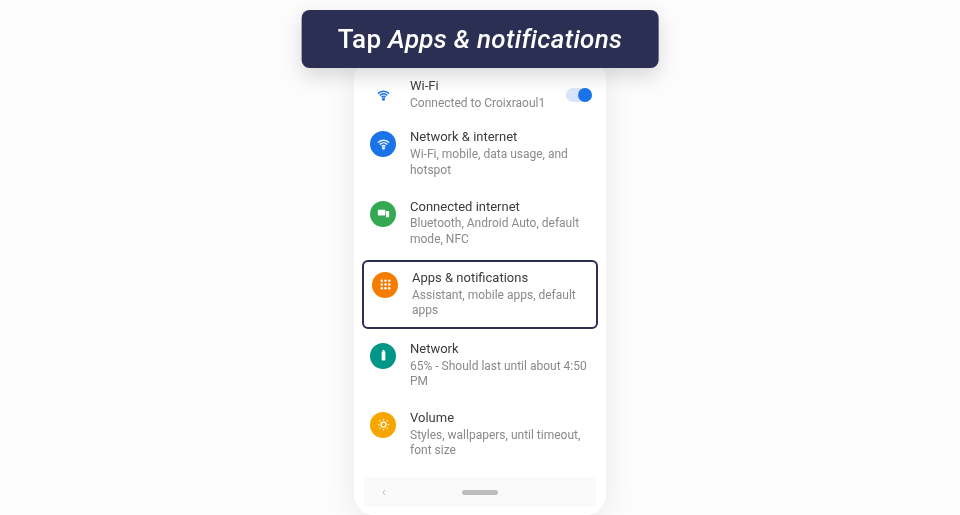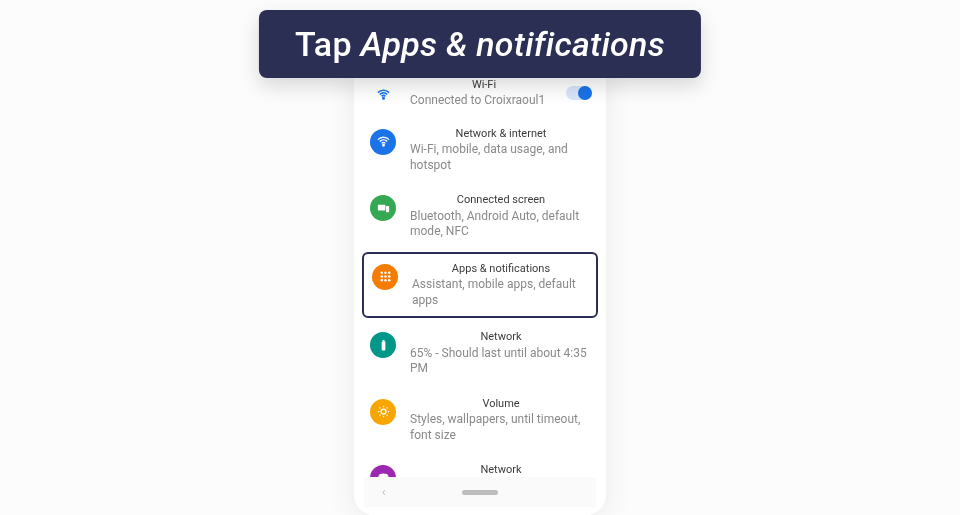--- a/index.html
+++ b/index.html
@@ -13,21 +13,21 @@
   }
   .banner {
     position: absolute;
     top: 10px;
     left: 50%;
     transform: translateX(-50%);
     background: #2b2f54;
     color: #fff;
     padding: 14px 36px;
     border-radius: 8px;
-    font-size: 34px;
+    font-size: 26px;
     font-weight: 500;
     box-shadow: 0 8px 20px rgba(0,0,0,0.15);
     letter-spacing: 0.3px;
     z-index: 100;
   }
   .banner .italic { font-style: italic; }
   .phone-frame {
     position: absolute;
     top: 60px;
     left: 50%;
@@ -63,24 +63,23 @@
     justify-content: center;
     margin-top: 2px;
   }
   .icon-circle svg { width: 15px; height: 15px; }
   .setting-text {
     flex: 1;
     margin-left: 14px;
     min-width: 0;
   }
   .setting-title {
-    font-size: 11px;
+    font-size: 13px;
     color: #3c3c3c;
     line-height: 1.3;
-    text-align: center;
   }
   .setting-sub {
     font-size: 12px;
     color: #8a8a8a;
     line-height: 1.3;
     margin-top: 1px;
   }
   .toggle {
     width: 26px;
     height: 14px;
@@ -180,21 +179,21 @@
     </div>
 
     <div class="setting-row">
       <div class="icon-circle ic-green">
         <svg viewBox="0 0 24 24" fill="#fff">
             <rect x="3" y="6" width="12" height="9" rx="1"></rect>
             <rect x="16" y="8" width="5" height="10" rx="1"></rect>
           </svg>
       </div>
       <div class="setting-text">
-        <div class="setting-title">Connected screen</div>
+        <div class="setting-title">Connected internet</div>
         <div class="setting-sub">Bluetooth, Android Auto, default mode, NFC</div>
       </div>
     </div>
 
     <div class="highlight-box">
       <div class="setting-row" style="padding:0">
         <div class="icon-circle ic-orange">
           <svg viewBox="0 0 24 24" fill="#fff">
               <circle cx="6" cy="6" r="2"></circle>
               <circle cx="12" cy="6" r="2"></circle>
@@ -216,21 +215,21 @@
 
     <div class="setting-row">
       <div class="icon-circle ic-teal-d">
         <svg viewBox="0 0 24 24" fill="#fff">
             <rect x="9" y="5" width="6" height="15" rx="1.5"></rect>
             <rect x="10.5" y="3" width="3" height="2"></rect>
           </svg>
       </div>
       <div class="setting-text">
         <div class="setting-title">Network</div>
-        <div class="setting-sub">65% - Should last until about 4:35 PM</div>
+        <div class="setting-sub">65% - Should last until about 4:50 PM</div>
       </div>
     </div>
 
     <div class="setting-row">
       <div class="icon-circle ic-amber">
         <svg viewBox="0 0 24 24" fill="none" stroke="#fff" stroke-width="2">
             <circle cx="12" cy="12" r="4"></circle>
             <path d="M12 3v2M12 19v2M3 12h2M19 12h2M5.6 5.6l1.4 1.4M17 17l1.4 1.4M5.6 18.4l1.4-1.4M17 7l1.4-1.4"></path>
           </svg>
       </div>

